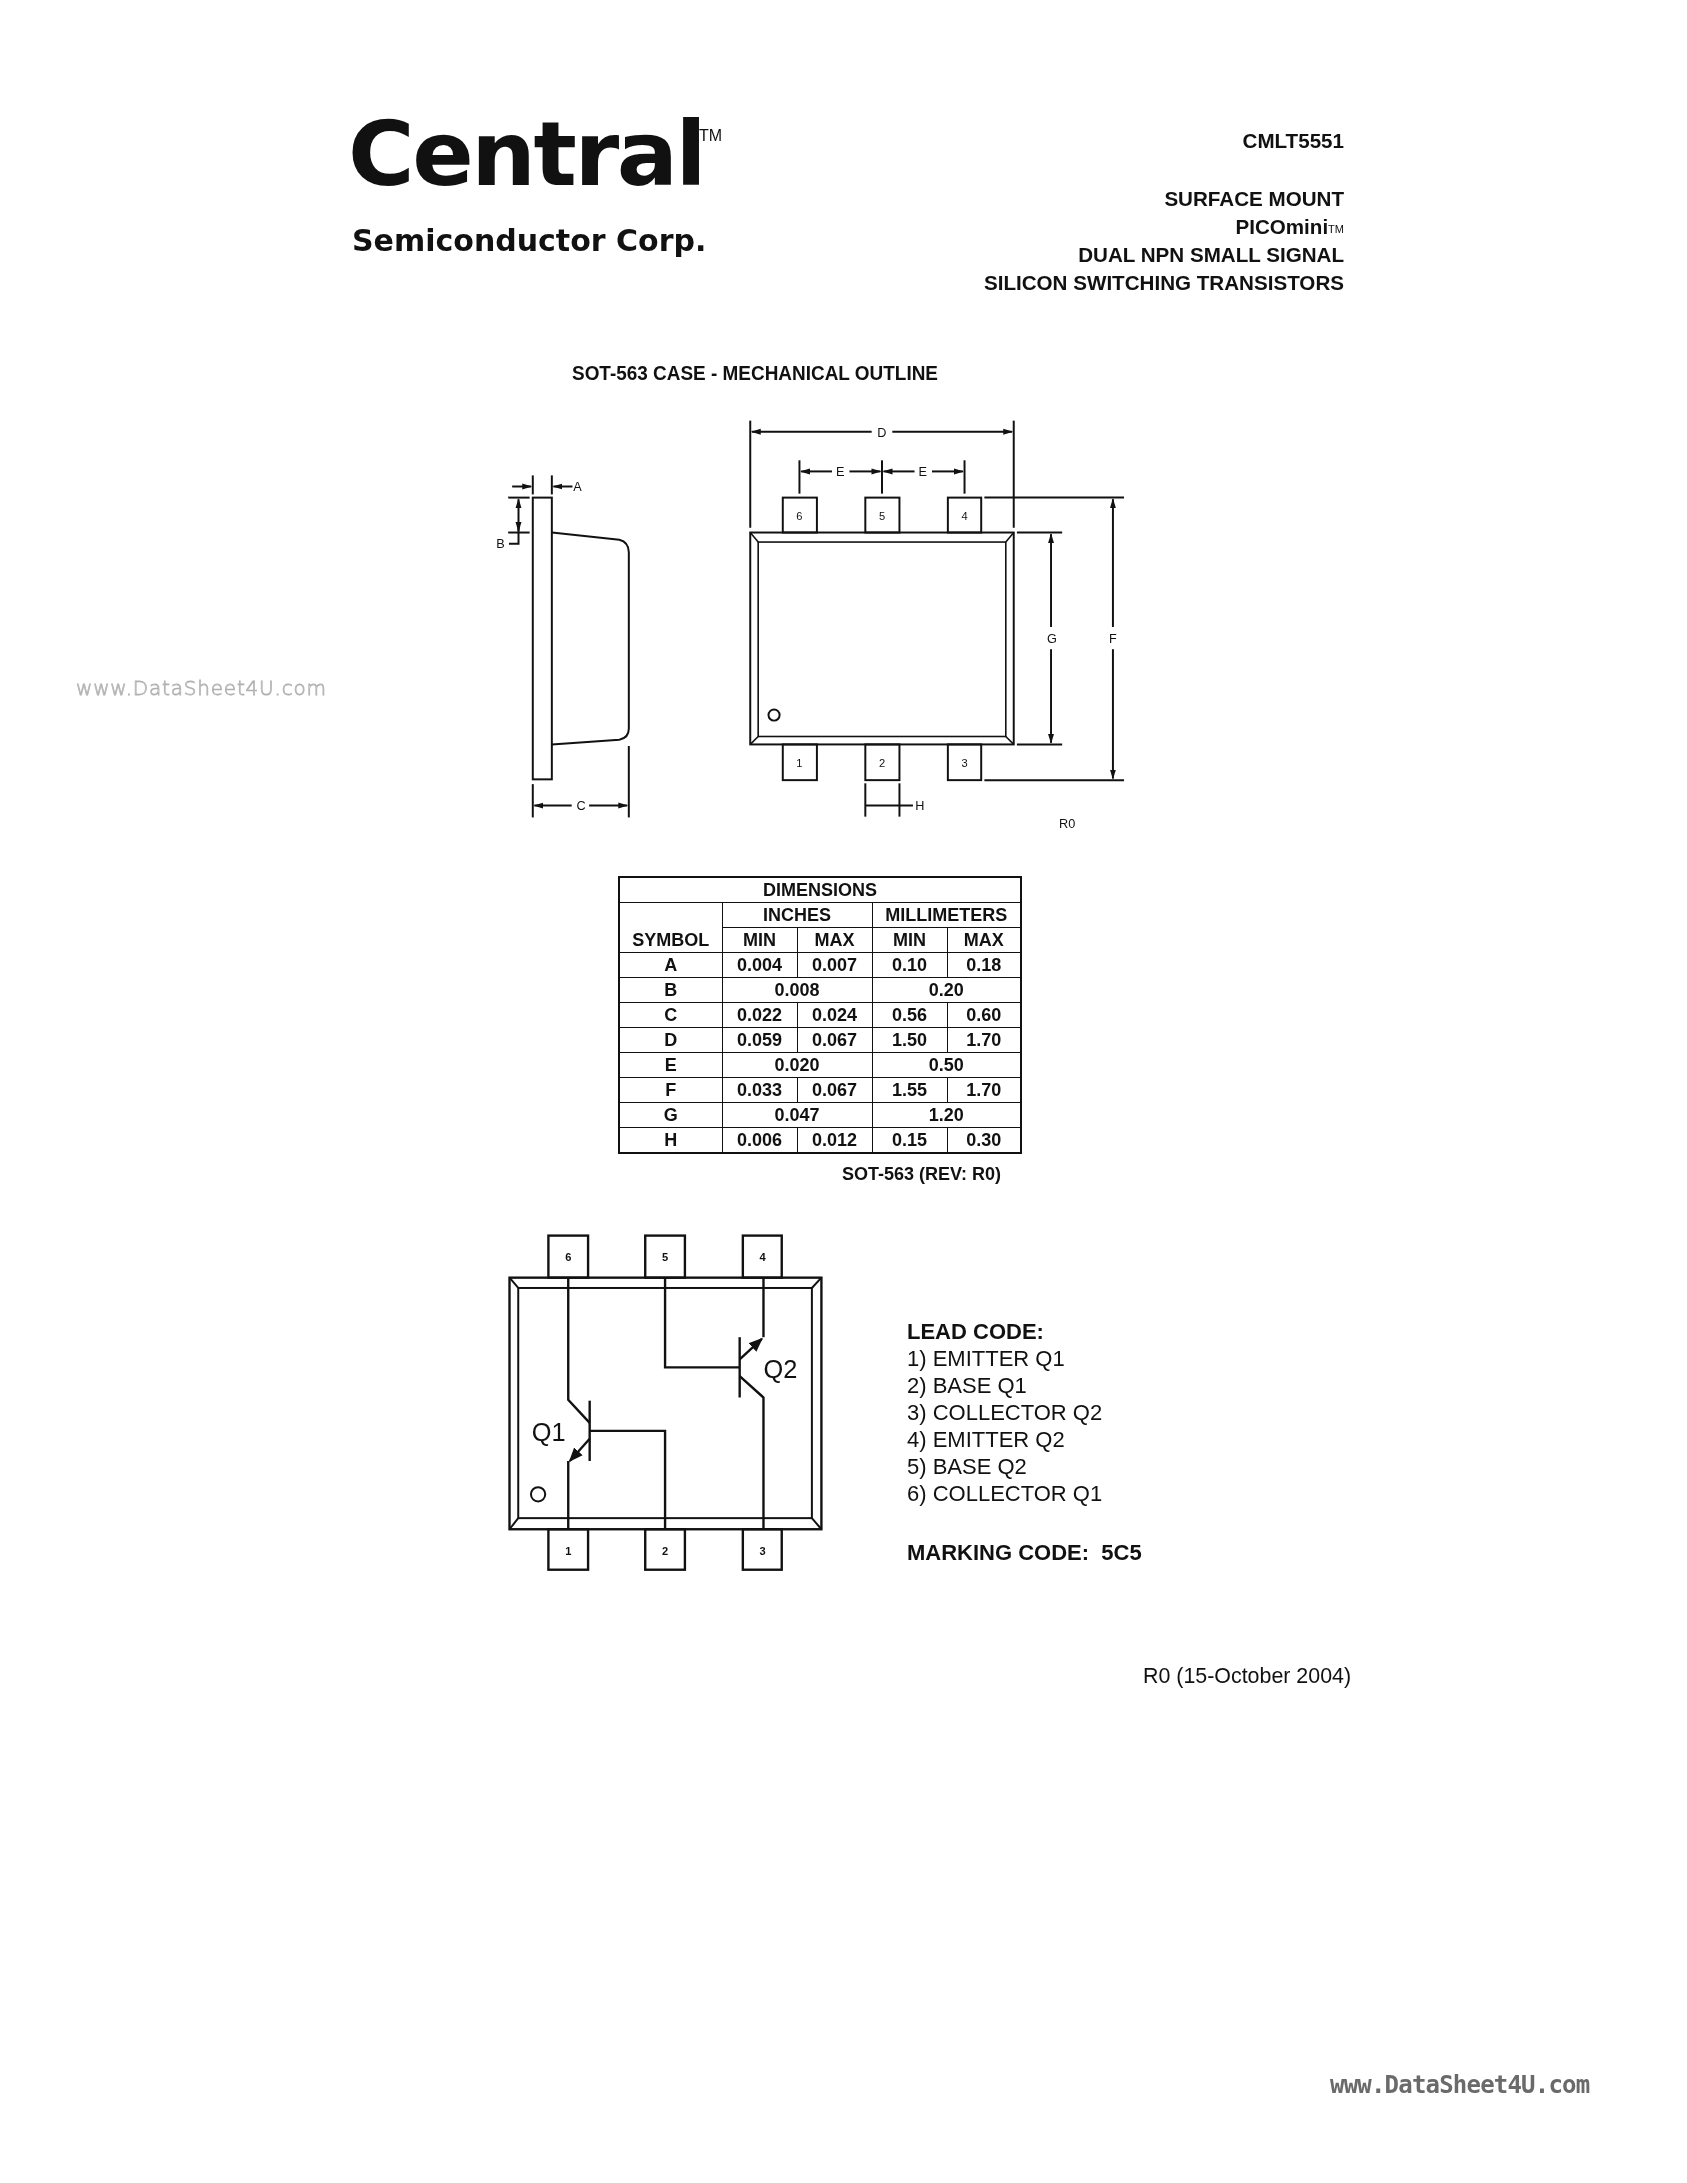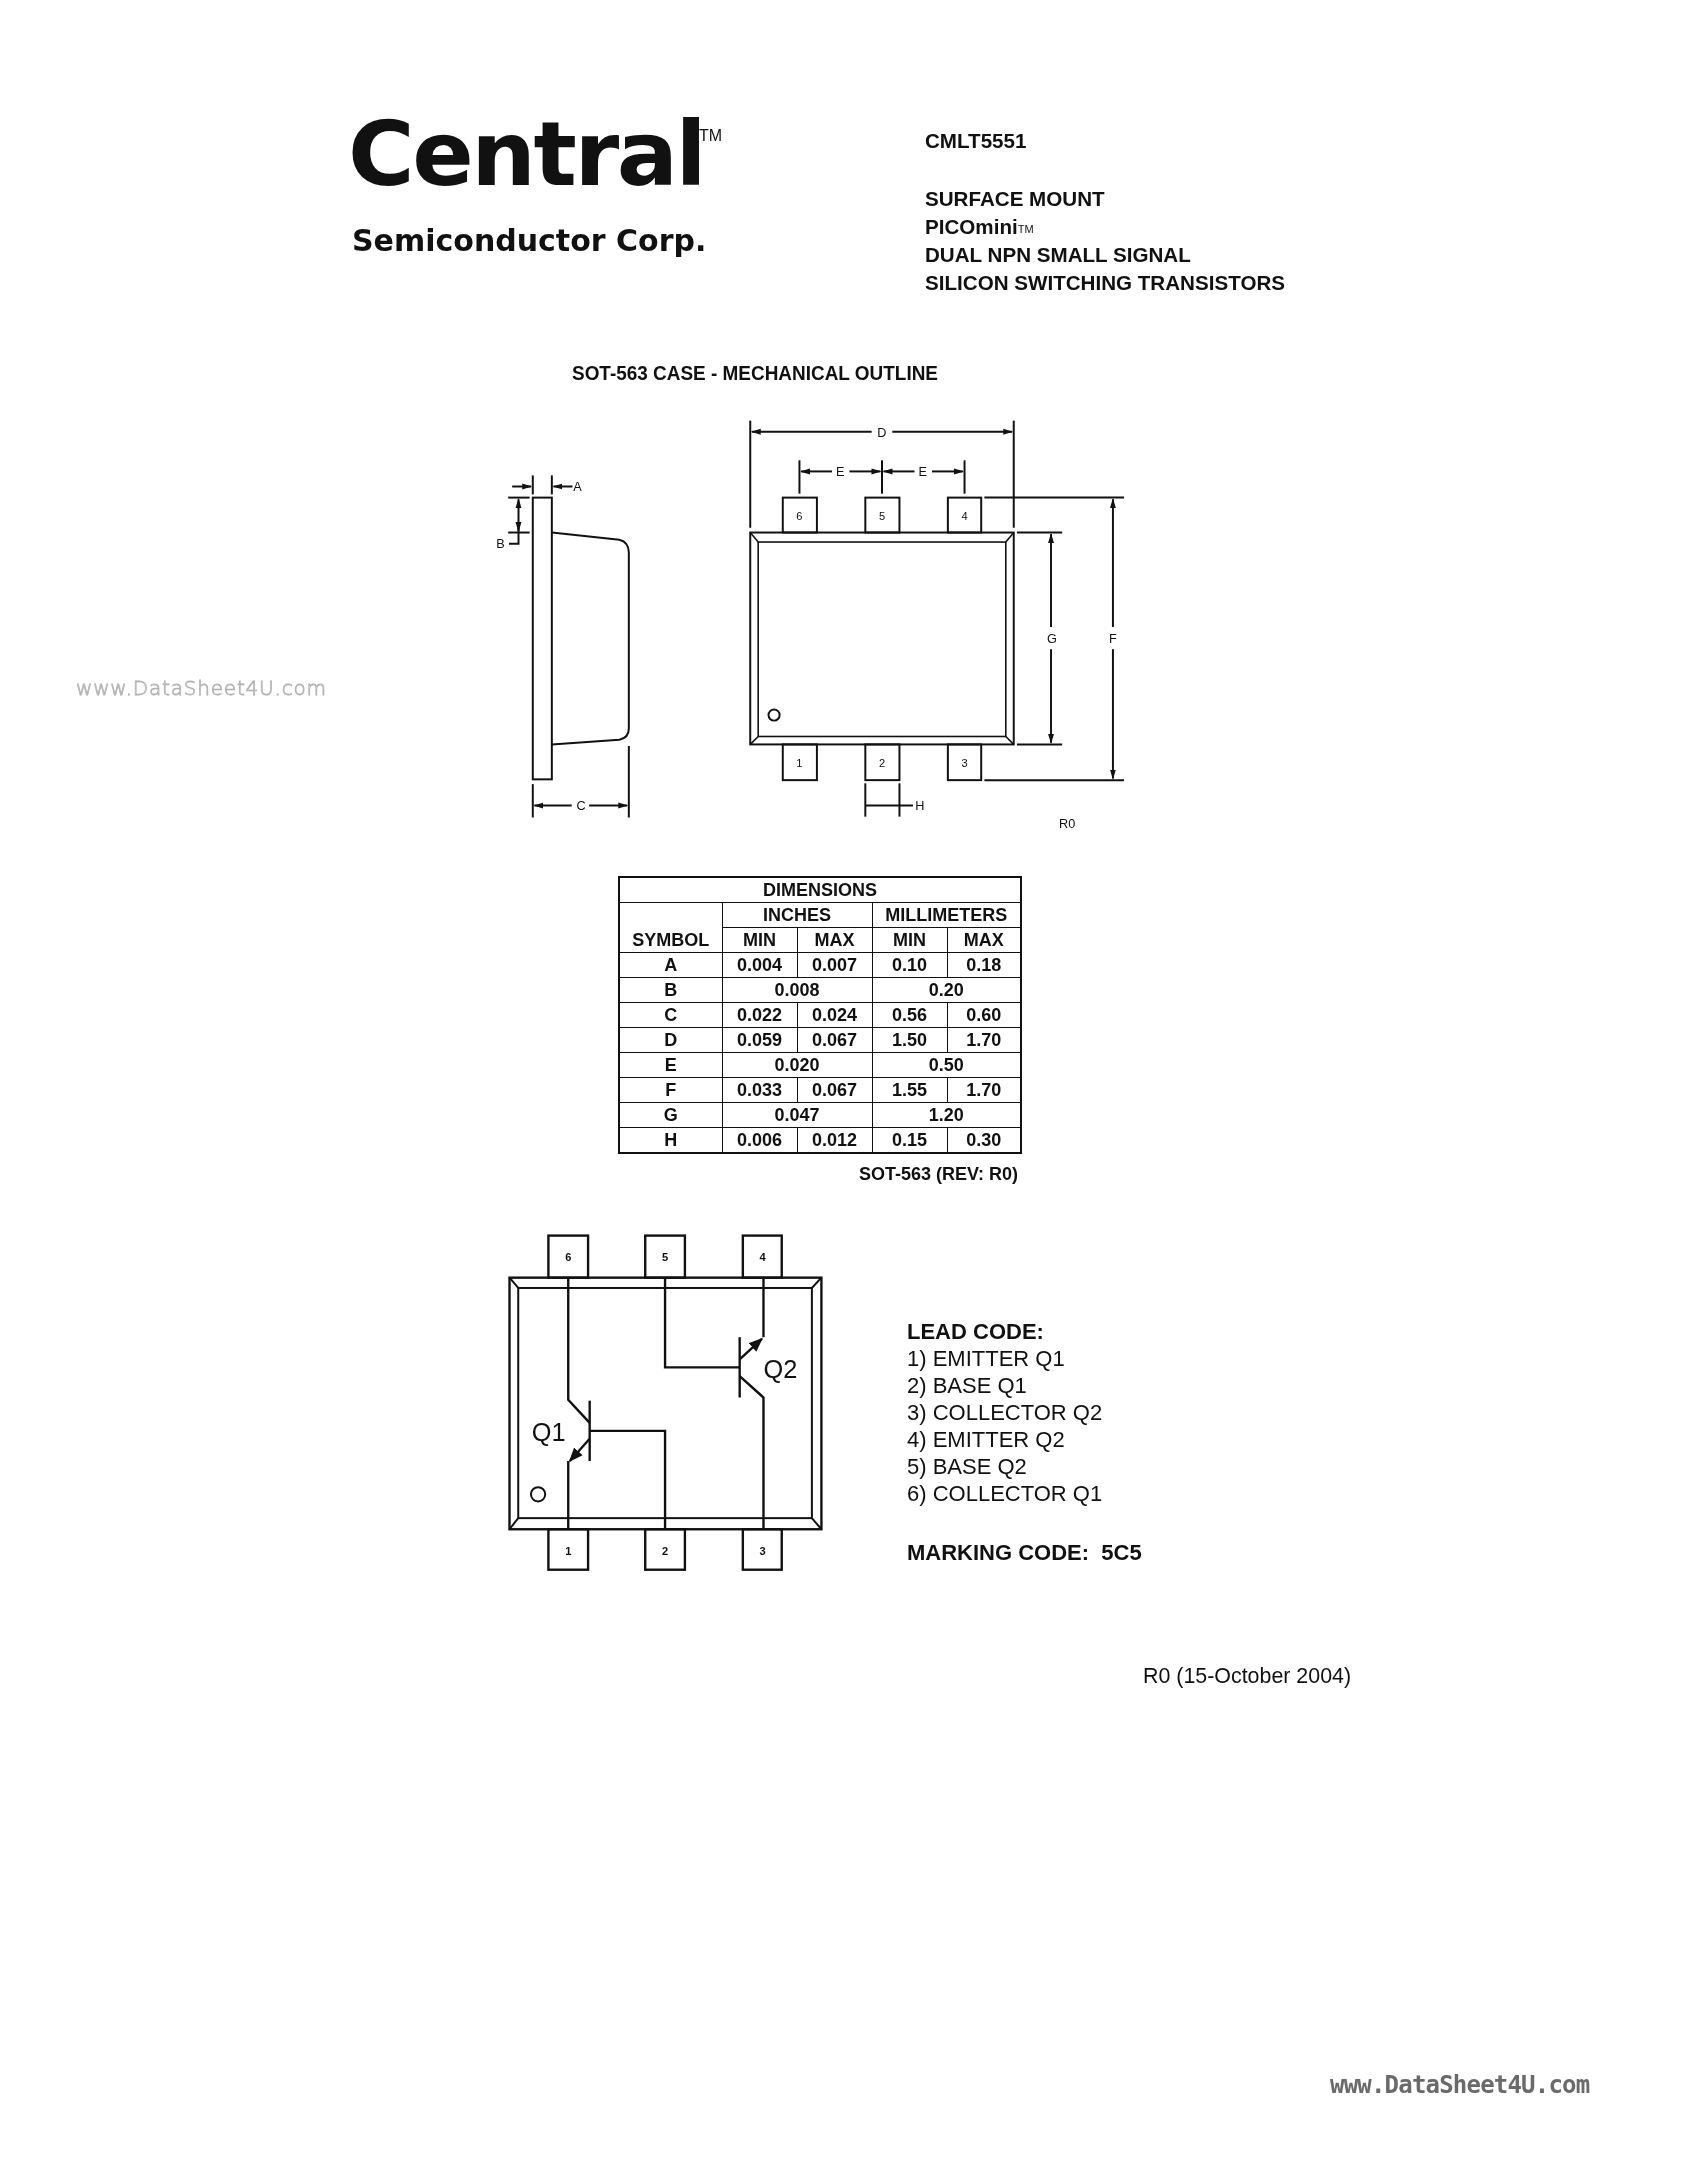--- a/index.html
+++ b/index.html
@@ -1,34 +1,34 @@
 <!DOCTYPE html>
 <html style="font-size:12.7px"><head>
 <meta charset="utf-8">
 <style>
   html, body { margin: 0; padding: 0; background: #ffffff; }
   body { width: 1687px; height: 2183px; position: relative; overflow: hidden; font-family: "Liberation Sans", sans-serif; color: #111; }
   .abs { position: absolute; }
   .logo-main { left: 348px; top: 110px; font-family: "DejaVu Sans", sans-serif; font-weight: 900; font-size: 89px; letter-spacing: -2.4px; line-height: 1; transform: scaleX(1.02); transform-origin: left top; }
   .logo-tm { left: 699px; top: 127px; font-size: 16px; }
   .logo-sub { left: 352px; top: 194px; font-family: "DejaVu Sans", sans-serif; font-weight: 900; font-size: 30px; letter-spacing: 0px; line-height: 1; margin-top: 32px; }
-  .hdr { left: 925px; width: 397px; text-align: left; font-weight: bold; font-size: 20.6px; line-height: 28px; }
+  .hdr { left: 947px; width: 397px; text-align: right; font-weight: bold; font-size: 20.6px; line-height: 28px; }
   .hdr-part { top: 127px; }
   .hdr-lines { top: 185px; }
   .hdr-lines div { white-space: nowrap; }
   .tm-sup { font-size: 11px; vertical-align: top; position: relative; top: 1.6px; font-weight: normal; }
   .section-title { left: 572px; top: 361px; font-weight: bold; font-size: 20.6px; transform: scaleX(0.92); transform-origin: left top; white-space: nowrap; }
   .watermark { left: 76px; top: 676px; font-size: 20px; color: #fff; -webkit-text-stroke: 0.8px #b0b0b0; letter-spacing: 0.8px; font-family: "DejaVu Sans", sans-serif; font-weight: 300; }
   .footer-wm { left: 1330px; top: 2071px; font-family: "DejaVu Sans Mono", monospace; font-weight: bold; font-size: 24px; color: #6a6a6a; letter-spacing: -0.8px; }
   svg text { font-family: "Liberation Sans", sans-serif; }
   table.dims { position: absolute; left: 618px; top: 876px; border-collapse: collapse; border: 2.4px solid #111; font-weight: bold; font-size: 18px; }
   table.dims td { border: 1.6px solid #111; text-align: center; padding: 0; height: 24px; line-height: 24px; margin-left: 16px; }
   table.dims td.nb-b { border-bottom: none; }
   table.dims td.nb-t { border-top: none; }
-  .cap { left: 842px; top: 1164px; width: 176px; text-align: right; font-weight: bold; font-size: 18px; }
+  .cap { left: 842px; top: 1164px; width: 176px; font-weight: bold; font-size: 18px; }
   .lead { left: 907px; top: 1318px; font-size: 22px; line-height: 27px; }
   .lead .lead-title { font-weight: bold; }
   .marking { left: 907px; top: 1540px; font-weight: bold; font-size: 22px; white-space: pre; }
   .rev { left: 1143px; top: 1664px; font-size: 21.4px; }
 </style>
 </head>
 <body>
 
 <div class="abs logo-main">Central</div>
 <div class="abs logo-tm">TM</div>

